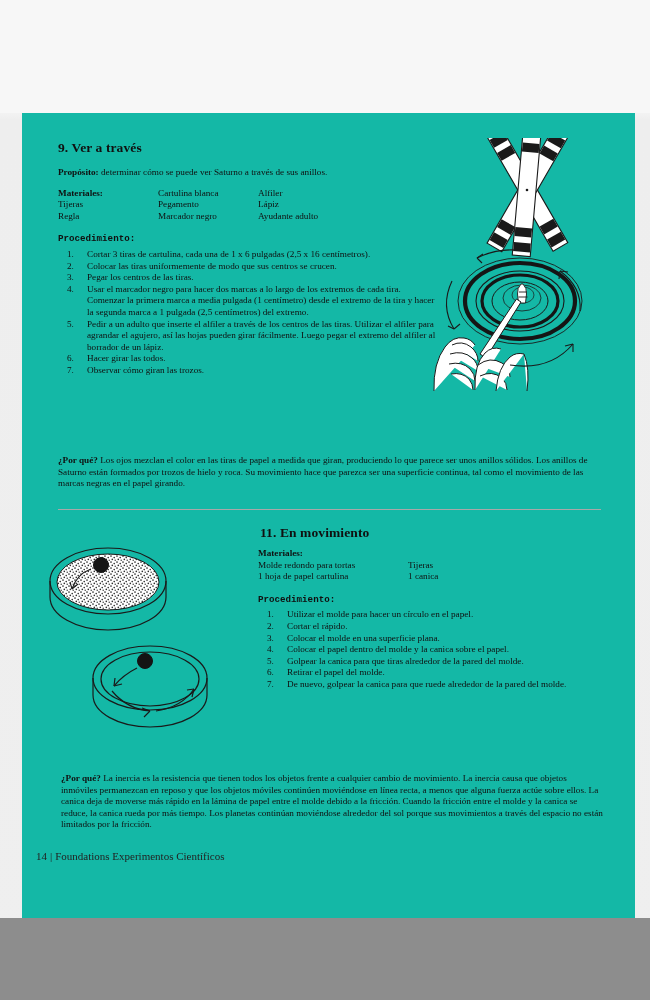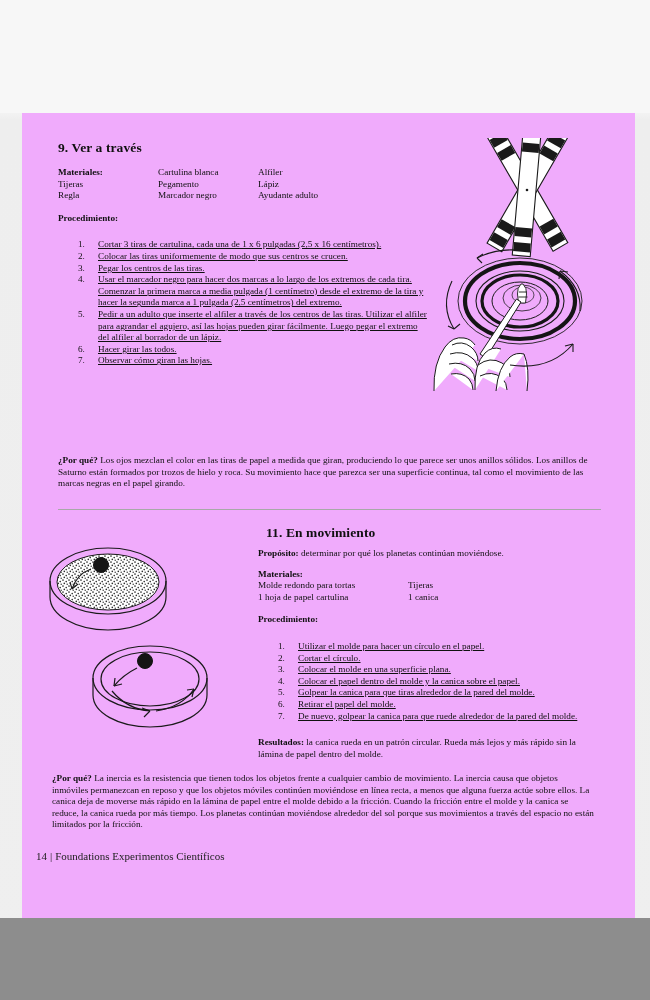--- a/index.html
+++ b/index.html
@@ -23,21 +23,21 @@
     position: absolute;
     left: 0; top: 0; width: 650px; height: 113px;
     background: #f7f7f7;
   }
   .page {
     position: absolute;
     left: 22px;
     top: 113px;
     width: 613px;
     height: 805px;
-    background: #f0abfc;
+    background: #14b8a6;
     box-shadow: 0 0 0 0 rgba(0,0,0,0);
     color: #101010;
   }
 
   
   .h-title {
     font-size: 13.5px;
     font-weight: bold;
     letter-spacing: .1px;
   }
@@ -58,27 +58,26 @@
   .purpose { margin: 0 0 9px 0; }
   .mat-grid {
     display: grid;
     grid-template-columns: 100px 100px auto;
     row-gap: 0px;
     margin-bottom: 11px;
   }
   .mat-grid .cell { font-size: 9.2px; line-height: 11.6px; }
   .mat-grid .cell.hd { font-weight: bold; }
 
-  .proc-head { font-weight: bold; font-size: 9.2px; line-height: 11.6px; margin-bottom: 1px;}
+  .proc-head { font-weight: bold; font-size: 9.2px; line-height: 11.6px; margin-bottom: 1px; font-family: Liberation Mono, monospace;}
   ol.proc {
-    margin: 15px;
+    margin: 4px;
     padding: 0;
     list-style: none;
     counter-reset: p;
-    text-decoration: underline;
   }
   ol.proc > li {
     counter-increment: p;
     position: relative;
     padding-left: 25px;
     font-size: 9.2px;
     line-height: 11.6px;
     margin-bottom: 0px;
   }
   ol.proc > li::before {
@@ -108,34 +107,34 @@
     background: #a8a8a8;
   }
 
   
   .sec11 {
     position: absolute;
     left: 236px;
     top: 412px;
     width: 343px;
   }
-  .sec11 .h-title { margin: 0 0 7px 8px; }
+  .sec11 .h-title { margin: 0 0 7px 2px; }
   .mat-grid2 {
     display: grid;
     grid-template-columns: 150px auto;
     margin-bottom: 11px;
   }
   .mat-grid2 .cell { font-size: 9.2px; line-height: 11.6px; }
   .mat-grid2 .cell.hd { font-weight: bold; grid-column: 1 / span 2; }
 
   .sec11 .results-blk { margin-top: 11px; }
 
   .closing {
     position: absolute;
-    left: 30px;
+    left: 39px;
     top: 660px;
     width: 543px;
   }
 
   .footer {
     position: absolute;
     left: 14px;
     top: 737px;
     font-size: 11px;
     color: #222;
@@ -163,20 +162,23 @@
 <body>
 
 <div class="backdrop-upper"></div>
 <div class="backdrop-lower"></div>
 
 <div class="page">
 
   <div class="sec9">
     <div class="h-title">9. Ver a través</div>
 
+    <div class="purpose body-txt">
+      <b>Propósito:</b><span> determinar cómo se puede ver Saturno a través de sus anillos.</span>
+    </div>
 
     <div class="mat-grid">
       <div class="cell hd">Materiales:</div>
       <div class="cell">Cartulina blanca</div>
       <div class="cell">Alfiler</div>
       <div class="cell">Tijeras</div>
       <div class="cell">Pegamento</div>
       <div class="cell">Lápiz</div>
       <div class="cell">Regla</div>
       <div class="cell">Marcador negro</div>
@@ -184,21 +186,21 @@
     </div>
 
     <div class="proc-head">Procedimiento:</div>
     <ol class="proc">
       <li>Cortar 3 tiras de cartulina, cada una de 1 x 6 pulgadas (2,5 x 16 centímetros).</li>
       <li>Colocar las tiras uniformemente de modo que sus centros se crucen.</li>
       <li>Pegar los centros de las tiras.</li>
       <li>Usar el marcador negro para hacer dos marcas a lo largo de los extremos de cada tira. Comenzar la primera marca a media pulgada (1 centímetro) desde el extremo de la tira y hacer la segunda marca a 1 pulgada (2,5 centímetros) del extremo.</li>
       <li>Pedir a un adulto que inserte el alfiler a través de los centros de las tiras. Utilizar el alfiler para agrandar el agujero, así las hojas pueden girar fácilmente. Luego pegar el extremo del alfiler al borrador de un lápiz.</li>
       <li>Hacer girar las todos.</li>
-      <li>Observar cómo giran las hojas.</li>
+      <li>Observar cómo giran las trozos.</li>
     </ol>
   </div>
 
 
   <div class="wide-blk why-blk body-txt" style="top:320px;">
     <b>¿Por qué?</b><span> Los ojos mezclan el color en las tiras de papel a medida que giran, produciendo lo que parece ser unos anillos sólidos. Los anillos de Saturno están formados por trozos de hielo y roca. Su movimiento hace que parezca ser una superficie continua, tal como el movimiento de las marcas negras en el papel girando.</span>
   </div>
 
   <div class="fig-saturn">
     <svg width="210" height="260" viewBox="0 0 210 260">
@@ -274,46 +276,40 @@
         <path d="M151 206 l0 8 M151 206 l-8 2"></path>
       </g>
     </svg>
   </div>
 
   <div class="divider"></div>
 
   <div class="sec11">
     <div class="h-title">11. En movimiento</div>
 
-    <div class="purpose body-txt">
-      <b>Propósito:</b><span> determinar por qué los planetas continúan moviéndose.</span>
-    </div>
 
     <div class="mat-grid2">
       <div class="cell hd">Materiales:</div>
       <div class="cell">Molde redondo para tortas</div>
       <div class="cell">Tijeras</div>
       <div class="cell">1 hoja de papel cartulina</div>
       <div class="cell">1 canica</div>
     </div>
 
     <div class="proc-head">Procedimiento:</div>
     <ol class="proc">
       <li>Utilizar el molde para hacer un círculo en el papel.</li>
-      <li>Cortar el círculo.</li>
+      <li>Cortar el rápido.</li>
       <li>Colocar el molde en una superficie plana.</li>
       <li>Colocar el papel dentro del molde y la canica sobre el papel.</li>
       <li>Golpear la canica para que tiras alrededor de la pared del molde.</li>
       <li>Retirar el papel del molde.</li>
       <li>De nuevo, golpear la canica para que ruede alrededor de la pared del molde.</li>
     </ol>
 
-    <div class="results-blk body-txt">
-      <b>Resultados:</b><span> la canica rueda en un patrón circular. Rueda más lejos y más rápido sin la lámina de papel dentro del molde.</span>
-    </div>
   </div>
 
   <div class="fig-pans">
     <svg width="205" height="235" viewBox="0 0 205 235">
       <defs>
         <pattern id="stipple" width="6" height="6" patternUnits="userSpaceOnUse">
           <rect width="6" height="6" fill="#ffffff"></rect>
           <circle cx="1" cy="1" r="0.85" fill="#2b2b2b"></circle>
           <circle cx="4.2" cy="2.6" r="0.8" fill="#2b2b2b"></circle>
           <circle cx="2.3" cy="4.4" r="0.8" fill="#2b2b2b"></circle>

